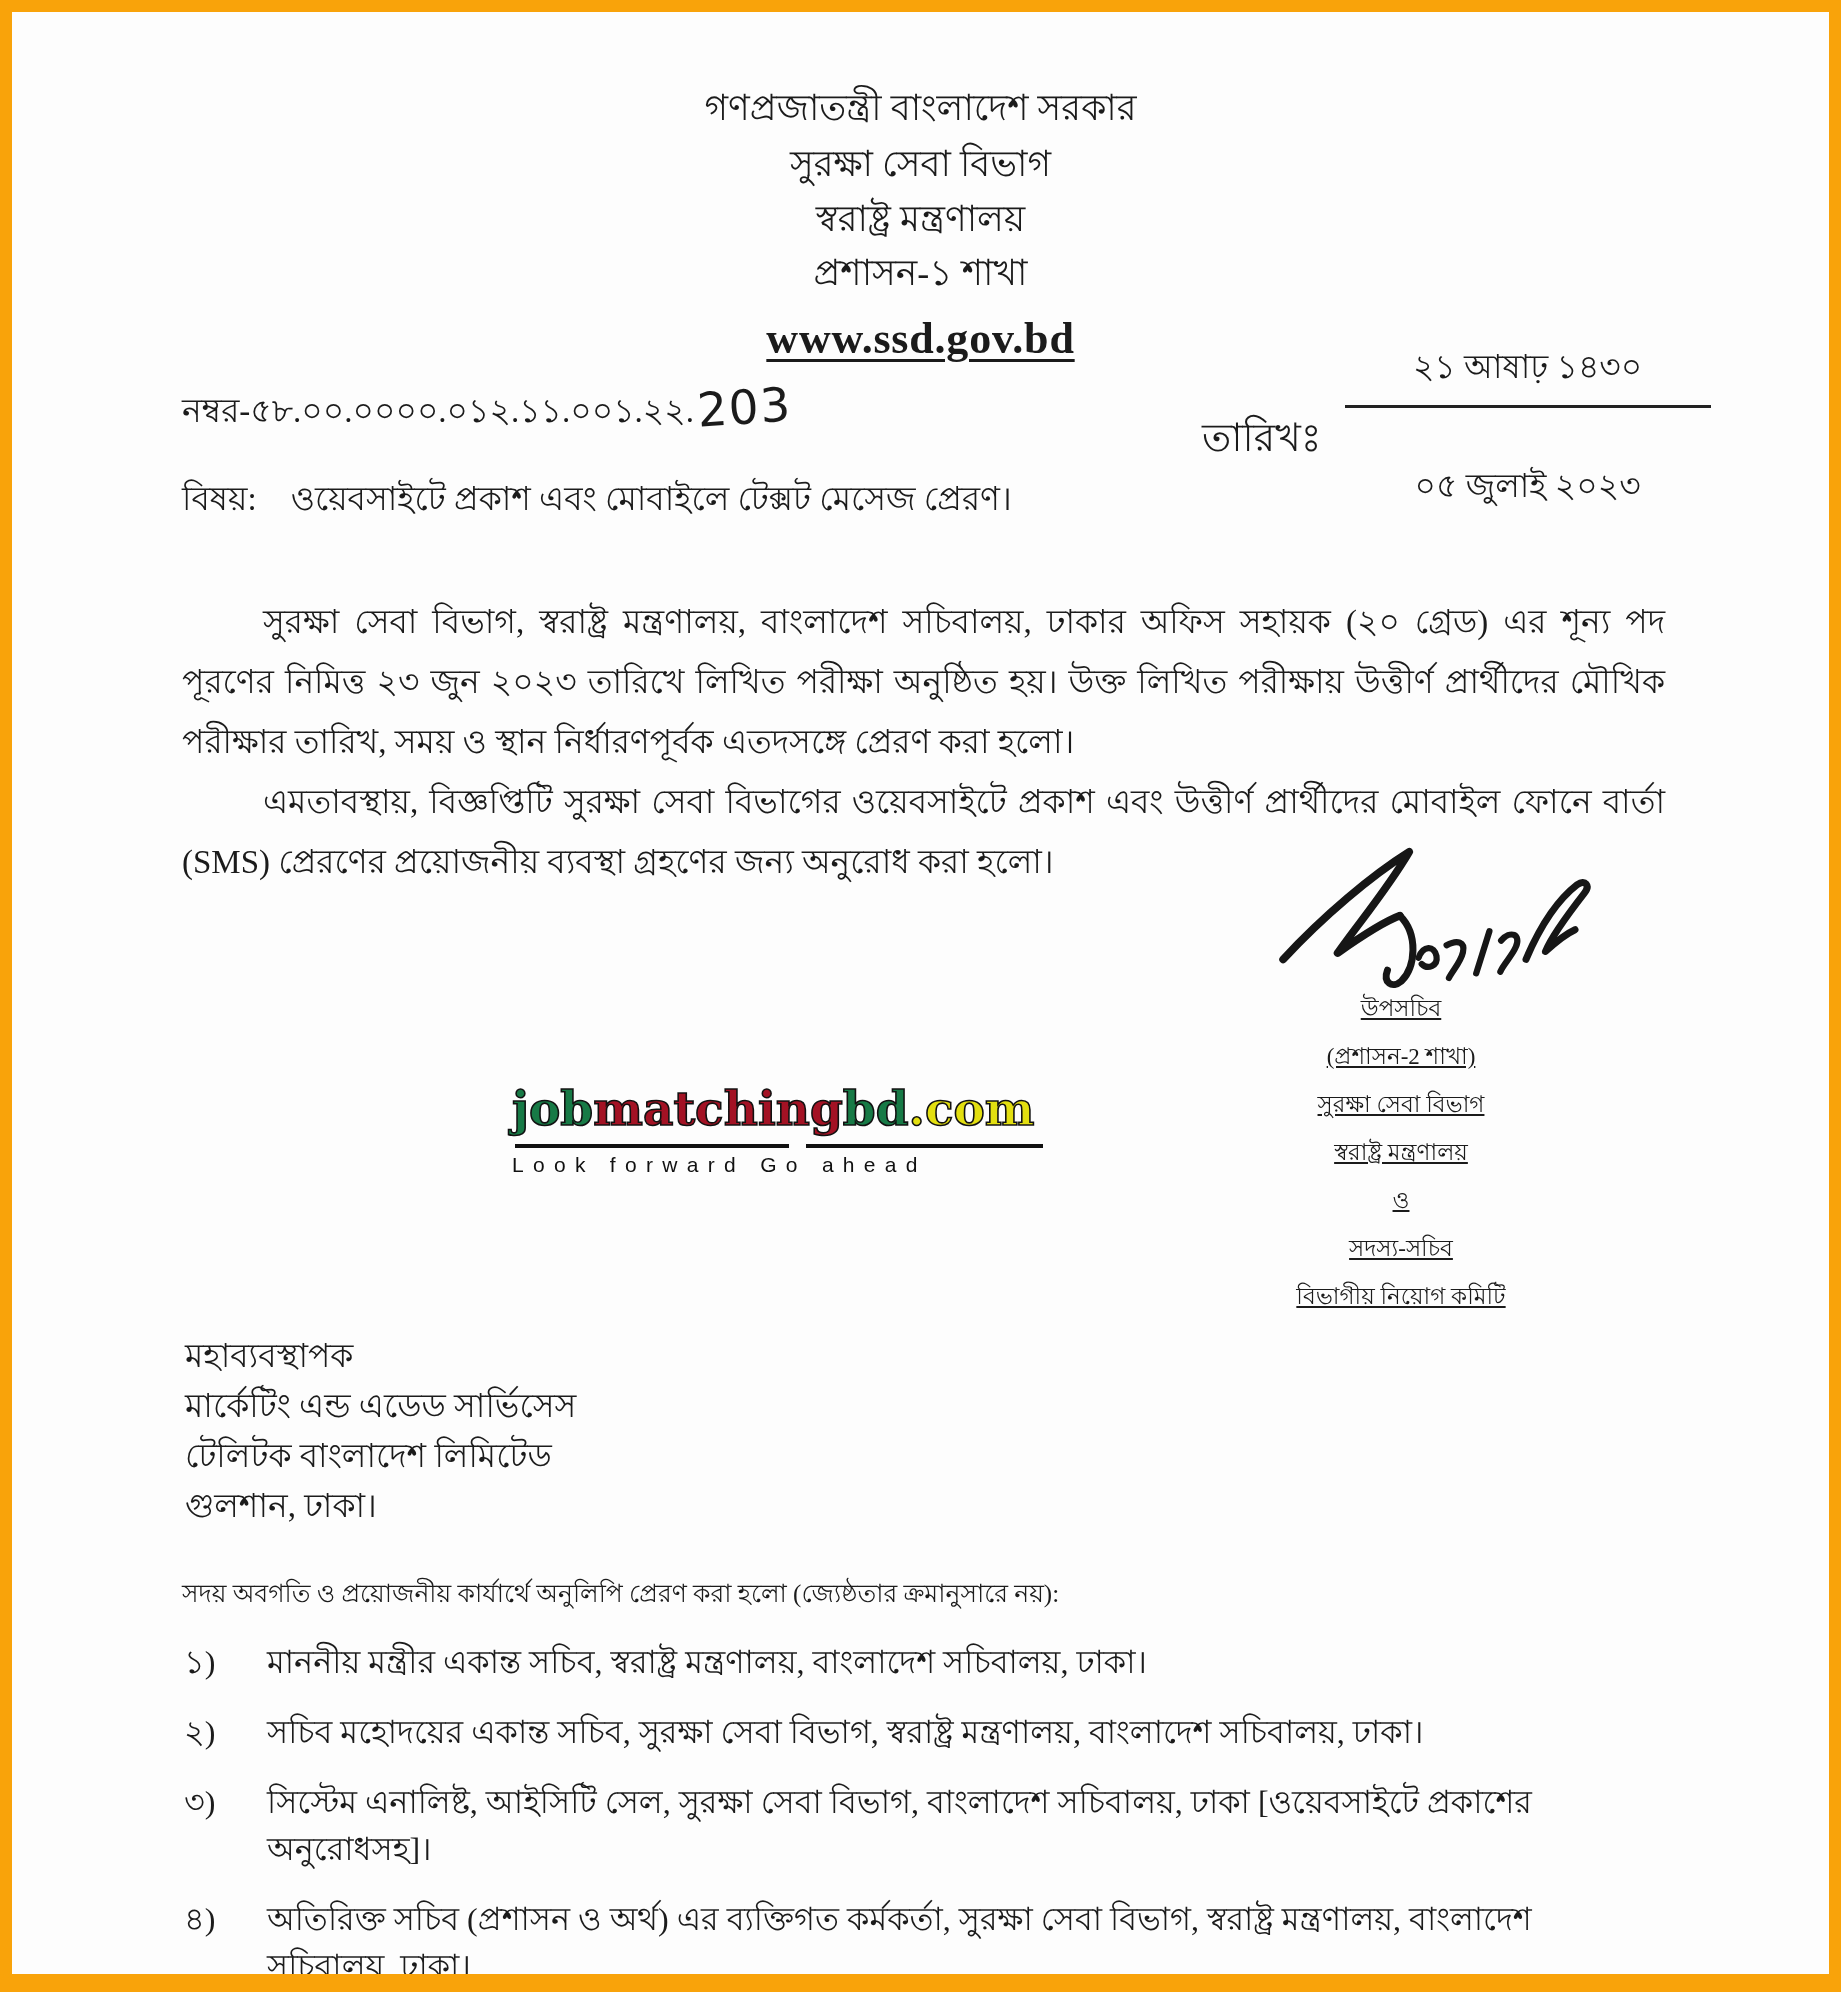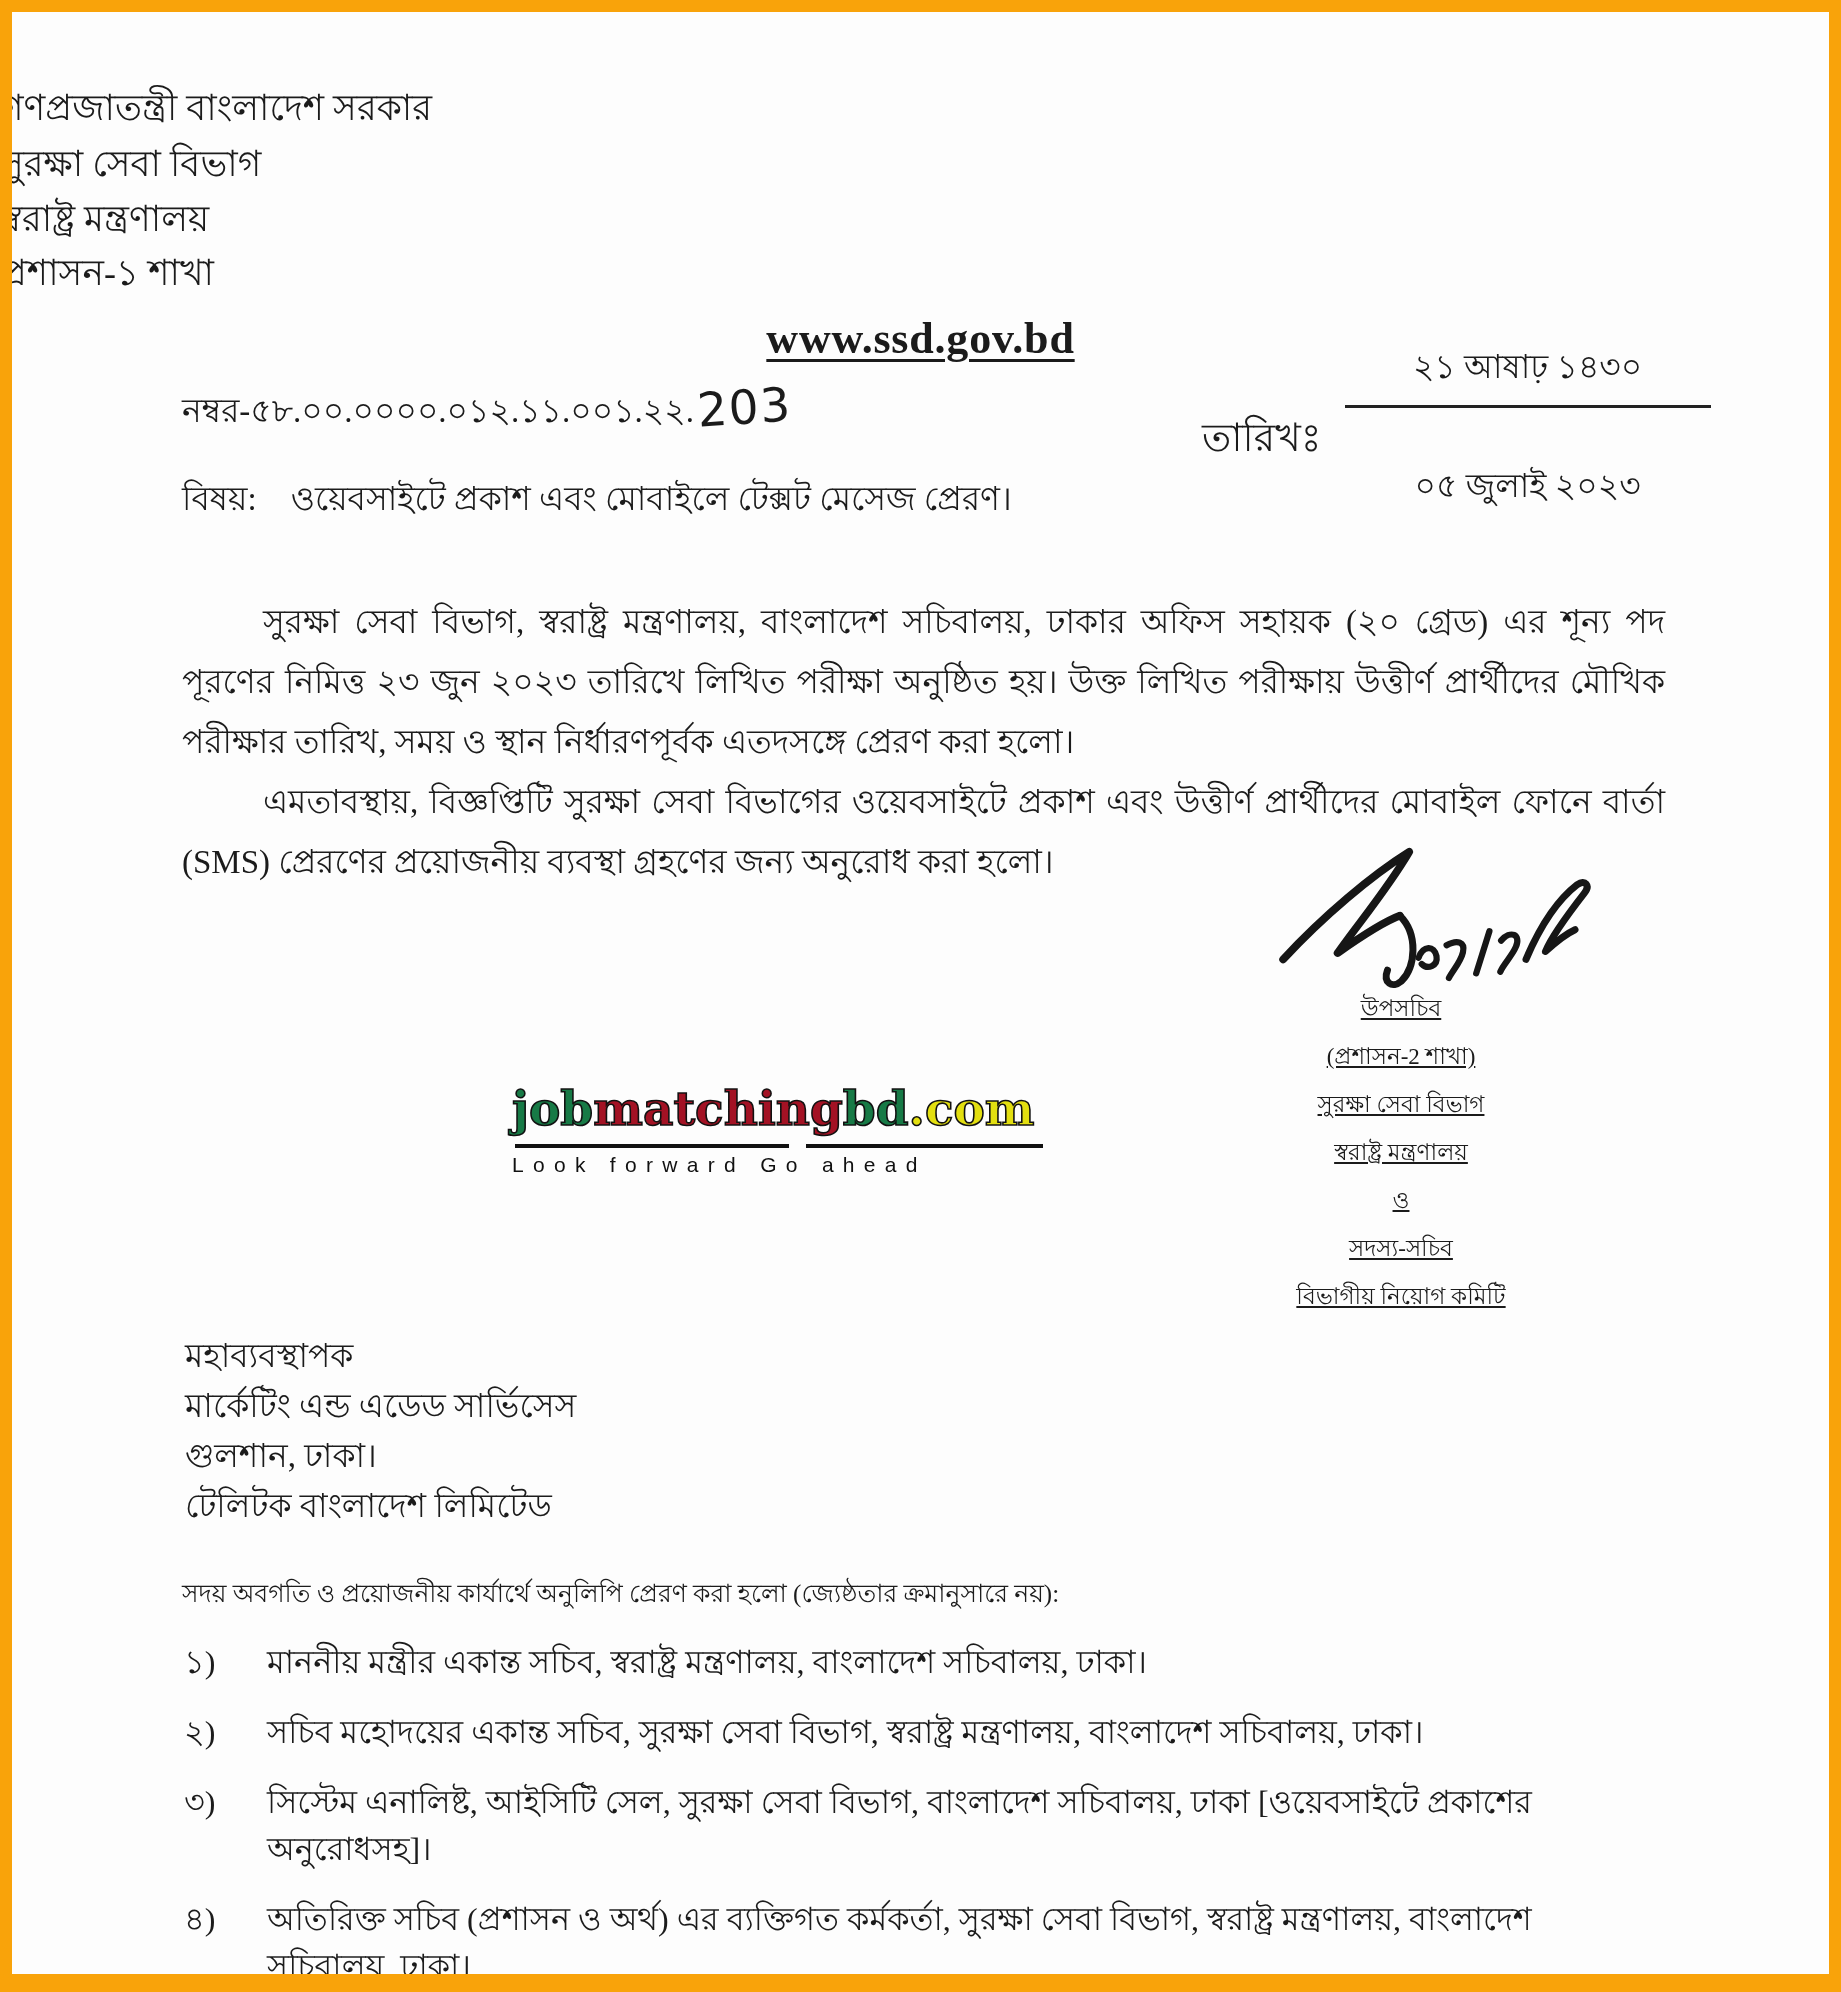--- a/index.html
+++ b/index.html
@@ -12,21 +12,21 @@
     overflow:hidden;
   }
   .frame{
     position:absolute;inset:0;
     border:12.5px solid #F9A30A;
     border-bottom-width:18.7px;
     pointer-events:none;
     z-index:50;
   }
   
-  .hdr{position:absolute;left:0;width:100%;text-align:left;font-size:36px;line-height:1;}
+  .hdr{position:absolute;left:0;width:100%;text-align:center;font-size:36px;line-height:1;}
   .hdr-1{top:90px;}
   .hdr-2{top:146px;}
   .hdr-3{top:201px;}
   .hdr-4{top:255px;}
   .website{
     position:absolute;left:0;top:305px;width:100%;text-align:center;
     font-size:44px;font-weight:bold;letter-spacing:0.8px;
     text-decoration:underline;text-decoration-thickness:3.1px;text-underline-offset:6.2px;margin-top:8px;
   }
   
@@ -133,22 +133,22 @@
       <span style="color: rgb(23, 122, 70);">job</span><span style="color: rgb(163, 18, 36);">matching</span><span style="color: rgb(23, 122, 70);">bd</span><span style="color: rgb(227, 223, 16);">.com</span>
     </div>
     <div class="logo-bar b1"></div>
     <div class="logo-bar b2"></div>
     <div class="tagline">Look forward Go ahead</div>
   </div>
 
   <div class="addr">
     <div>মহাব্যবস্থাপক</div>
     <div>মার্কেটিং এন্ড এডেড সার্ভিসেস</div>
+    <div>টেলিটক বাংলাদেশ লিমিটেড</div>
     <div>গুলশান, ঢাকা।</div>
-    <div>টেলিটক বাংলাদেশ লিমিটেড</div>
   </div>
 
   <div class="cc-intro">সদয় অবগতি ও প্রয়োজনীয় কার্যার্থে অনুলিপি প্রেরণ করা হলো (জ্যেষ্ঠতার ক্রমানুসারে নয়):</div>
 
   <div class="cc-list">
     <div class="cc-item">
       <div class="cc-num">১)</div>
       <div class="cc-text">মাননীয় মন্ত্রীর একান্ত সচিব, স্বরাষ্ট্র মন্ত্রণালয়, বাংলাদেশ সচিবালয়, ঢাকা।</div>
     </div>
     <div class="cc-item">

